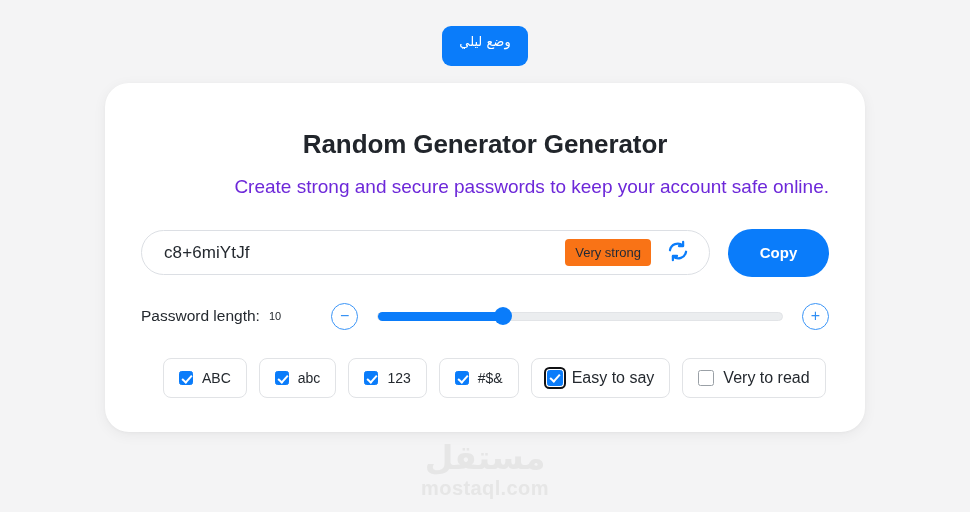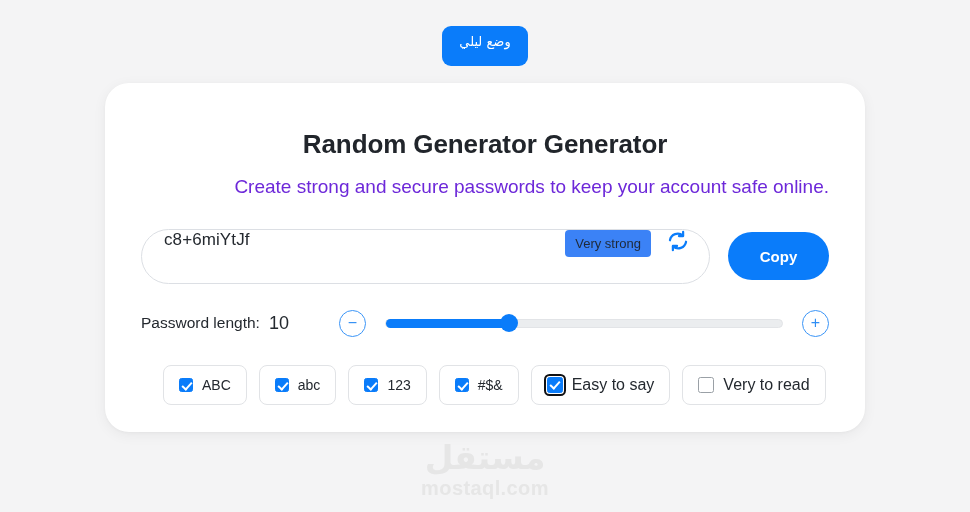--- a/index.html
+++ b/index.html
@@ -71,39 +71,39 @@
 
   
   .pwd-row {
     display: flex;
     align-items: center;
     margin-top: 31px;
     gap: 18px;
   }
   .pwd-field {
     flex: 1 1 auto;
-    height: 55px;
+    height: 45px;
     border: 1px solid #dcdfe4;
     border-radius: 28px;
     display: flex;
-    align-items: flex-start;
+    align-items: center;
     padding: 0 14px 0 22px;
     background: #fff;
   }
   .pwd-value {
     flex: 1 1 auto;
     font-size: 17px;
     color: #24292f;
     font-family: "Liberation Sans", sans-serif;
     letter-spacing: 0.1px;
     white-space: nowrap;
     overflow: hidden;
   }
   .strength-badge {
-    background: #3b82f6;
+    background: #f97316;
     color: #1f2937;
     font-size: 13px;
     border-radius: 4px;
     padding: 6px 10px;
     margin-right: 14px;
     white-space: nowrap;
   }
   .refresh-btn {
     background: none;
     border: none;
@@ -134,21 +134,21 @@
     display: flex;
     align-items: center;
     margin-top: 26px;
   }
   .length-label {
     font-size: 15.5px;
     color: #24292f;
     white-space: nowrap;
   }
   .length-value {
-    font-size: 18px;
+    font-size: 11px;
     color: #24292f;
     margin-left: 9px;
   }
   .stepper {
     width: 27px;
     height: 27px;
     border-radius: 50%;
     border: 1.4px solid #3b95f7;
     background: #fff;
     color: #2f8ef4;

